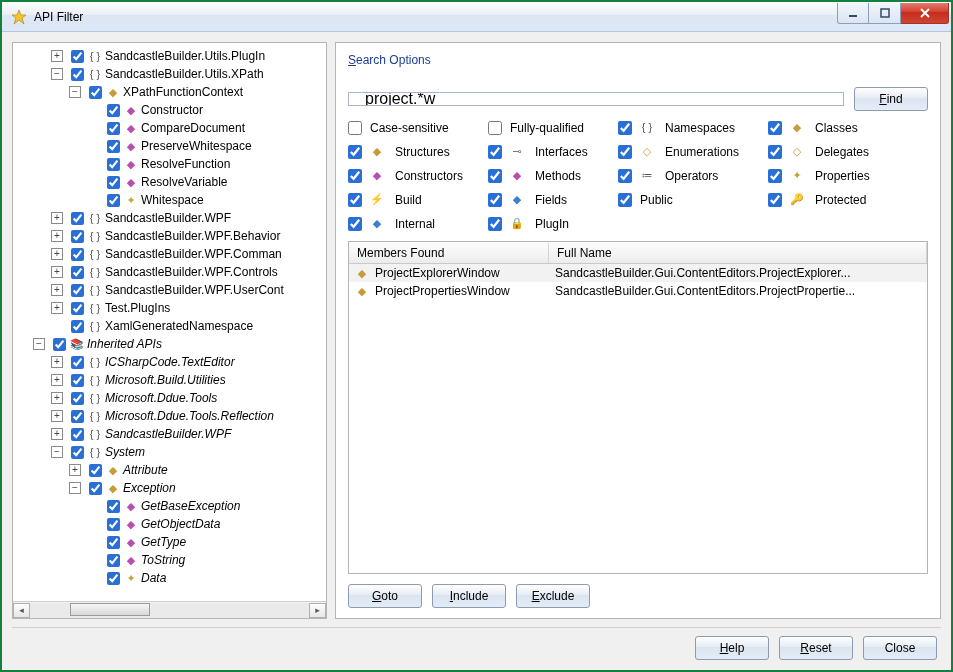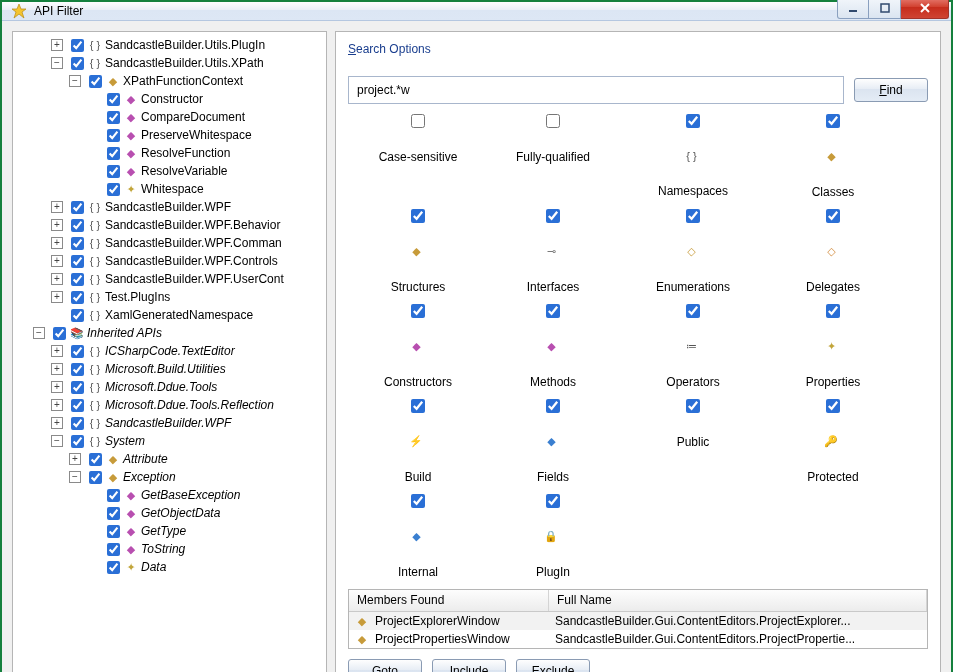--- a/index.html
+++ b/index.html
@@ -60,36 +60,36 @@
   .del  { color:#d28c3e; }
   .enm  { color:#c79b3a; }
   .intf { color:#7a7a7a; }
   .op   { color:#555; }
 
   .right-pane { flex:1; display:flex; flex-direction:column; padding:10px 12px 10px 12px; }
   .sect-title { color:#1a3e8e; margin-bottom:20px; }
   .sect-title .ul { text-decoration:underline; }
   .search-row { display:flex; gap:10px; align-items:center; margin-bottom:10px; }
   .search-input {
-    flex:1; height:28px; border:1px solid #a8b6cc; background:#fff;
-    padding:0 8px; font-family:inherit; font-size:12px; color:#000;
+    flex:1; height:14px; border:1px solid #a8b6cc; background:#fff;
+    padding:0 16px; font-family:inherit; font-size:16px; color:#000;
   }
   .btn {
     min-width:74px; height:24px; border:1px solid #8a9bb3; border-radius:3px;
     background:linear-gradient(#fefefe,#e7edf5 45%,#dbe4f0 46%,#e4ecf6);
     font-family:inherit; font-size:12px; color:#000; cursor:default;
     padding:0 12px;
   }
   .btn .ul { text-decoration:underline; }
   .checks { display:grid; grid-template-columns: 140px 130px 150px 130px; row-gap:10px; margin-bottom:8px; }
-  .chk-item { display:flex; align-items:center; gap:22px;flex-direction:column; }
+  .chk-item { display:flex; align-items:flex-start; gap:8px; }
   .chk-item input { width:14px; height:14px; accent-color:#2a6fd6; margin:0; }
   .chk-item .ico { width:14px; }
   .results { flex:1; border:1px solid #b5b5b5; background:#fff; margin-top:2px; display:flex; flex-direction:column; min-height:0; }
-  .res-head { display:flex; height:22px; background:linear-gradient(#fdfdfd,#ececec); border-bottom:1px solid #c9c9c9; }
+  .res-head { display:flex; height:22px; background:linear-gradient(#fdfdfd,#ececec); border-bottom:1px solid #c9c9c9;align-items:center; }
   .res-head .col { padding:3px 8px; border-right:1px solid #d4d4d4; }
   .res-body { flex:1; overflow:hidden; }
   .res-row { display:flex; height:18px; align-items:center; }
   .res-row .c1 { width:200px; padding-left:6px; display:flex; align-items:center; gap:3px; }
   .res-row .c2 { flex:1; padding-left:6px; overflow:hidden; text-overflow:ellipsis; white-space:nowrap; }
   .res-row.sel { background:#f2f2f2; }
   .action-row { display:flex; gap:10px; margin-top:10px; }
   .footer { display:flex; justify-content:flex-end; gap:10px; padding:8px 4px 4px 4px; border-top:1px solid #d0d0d0; }
   .col1w { width:200px; }
   .col2w { flex:1; }

